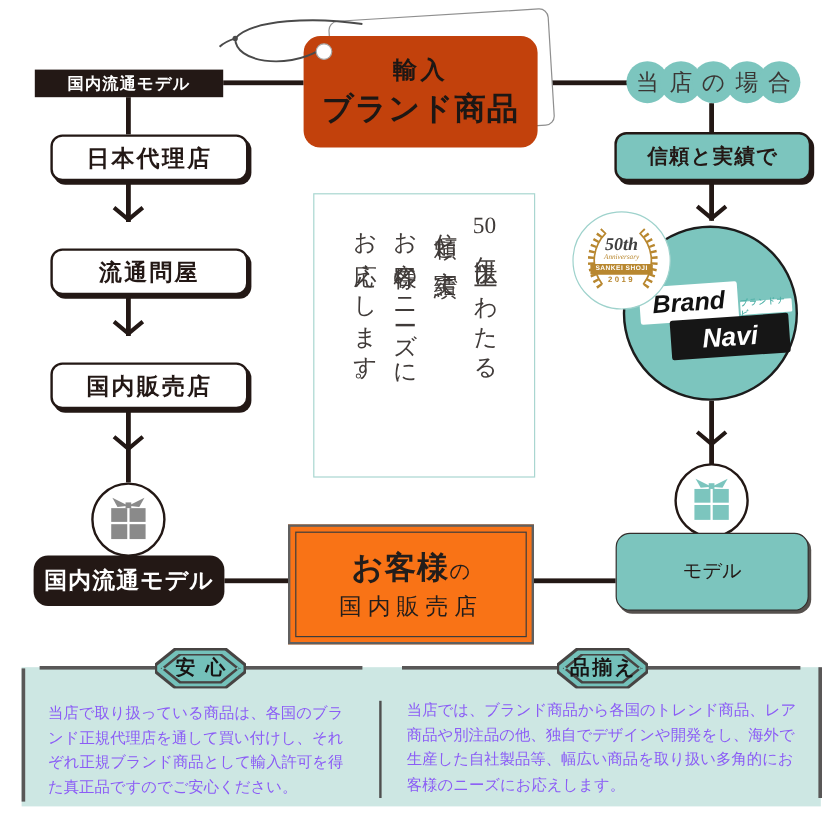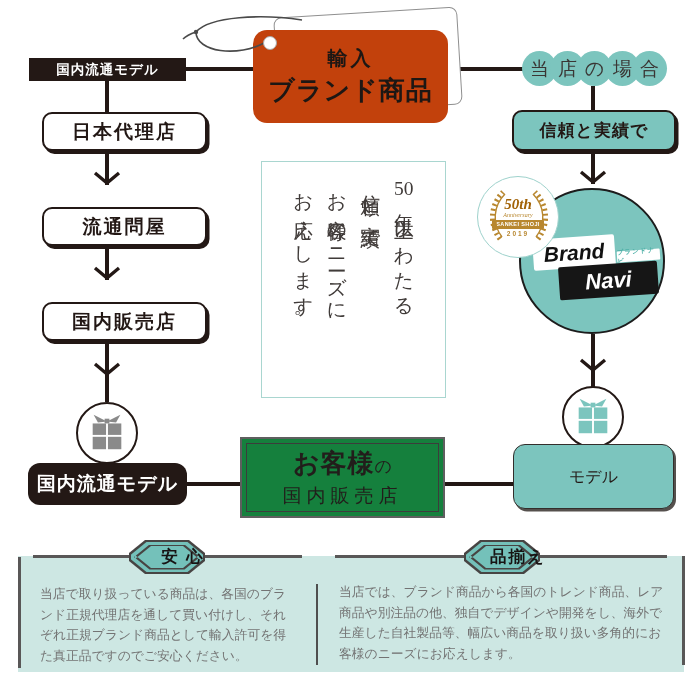--- a/index.html
+++ b/index.html
@@ -43,21 +43,21 @@
     font-family:"Liberation Serif","DejaVu Serif",serif;font-weight:700;font-size:17px;
     letter-spacing:1px;color:#231815;z-index:2;}
 
   
   .brandcircle{position:absolute;left:519px;top:188px;width:146px;height:146px;border-radius:50%;
     background:#7cc5be;border:2.5px solid #1c1c1c;box-sizing:border-box;z-index:2;}
   .badge50{position:absolute;left:477px;top:176px;width:82px;height:82px;border-radius:50%;
     background:#fff;border:1.5px solid #9ed2cc;box-sizing:border-box;z-index:4;
     flex-direction:column;}
   .badge50 .num{font-family:"Liberation Serif","DejaVu Serif",serif;font-weight:700;
-    font-style:italic;font-size:15px;color:#a16207;line-height:1;}
+    font-style:italic;font-size:15px;color:#404040;line-height:1;}
   .badge50 .ann{font-family:"Liberation Serif","DejaVu Serif",serif;font-style:italic;
     font-size:6px;color:#b8872f;line-height:1.3;}
   .badge50 .ribbon{background:#b8872f;color:#fff;font-size:5.5px;font-weight:700;
     letter-spacing:.4px;padding:1.5px 4px;border-radius:1px;line-height:1;margin-top:1px;}
   .badge50 .year{font-size:6.5px;font-weight:700;color:#b8872f;letter-spacing:2px;margin-top:2px;line-height:1;}
   .laurel{position:absolute;left:0;top:0;}
   .laurel .arc{fill:none;stroke:#b8872f;stroke-width:1.4;}
   .laurel .leaves{fill:none;stroke:#b8872f;stroke-width:5;stroke-dasharray:2 3;}
   .brandwhite{position:absolute;left:533px;top:237px;width:82px;height:31px;background:#fff;
     transform:rotate(-4deg);z-index:3;font-weight:800;font-style:italic;font-size:21px;
@@ -85,40 +85,40 @@
   
   .vmsg{position:absolute;left:261px;top:161px;width:185px;height:237px;background:#fff;
     border:1px solid #a9d6d0;box-sizing:border-box;z-index:2;display:flex;justify-content:center;
     padding-top:17px;}
   .vtext{writing-mode:vertical-rl;font-family:"Liberation Serif","DejaVu Serif",serif;
     font-size:19.5px;letter-spacing:3px;color:#403b39;}
   .vcol{display:block;margin:0 6.5px;}
   .tcy{text-combine-upright:all;-webkit-text-combine:horizontal;}
 
   
-  .destbox{position:absolute;left:240px;top:437px;width:205px;height:81px;background:#15803d;
+  .destbox{position:absolute;left:240px;top:437px;width:205px;height:100px;background:#f97316;
     border:2px solid #5f5f5f;box-sizing:border-box;z-index:2;}
   .destinner{position:absolute;left:4px;top:4px;right:4px;bottom:4px;border:1px solid #3c3c3c;}
   .destcontent{position:relative;text-align:center;width:100%;color:#221d1b;}
   .dest-strong{font-weight:800;font-size:26px;letter-spacing:1px;}
   .dest-part{font-family:"Liberation Serif","DejaVu Serif",serif;font-size:17px;}
   .dest-l2{font-family:"Liberation Serif","DejaVu Serif",serif;font-size:19px;letter-spacing:5px;margin-top:2px;}
 
   
   .panel{position:absolute;left:18px;top:556px;width:666px;height:116px;background:#cde7e3;z-index:0;}
   .grayline{position:absolute;background:#595757;z-index:1;}
   .fbadge{position:absolute;top:540px;width:76px;height:34px;z-index:5;}
   .fb-l{position:absolute;clip-path:polygon(16px 0,calc(100% - 16px) 0,100% 13px,100% calc(100% - 13px),calc(100% - 16px) 100%,16px 100%,0 calc(100% - 13px),0 13px);}
   .fb1{left:0;top:0;right:0;bottom:0;background:#474443;}
   .fb2{left:1.8px;top:1.8px;right:1.8px;bottom:1.8px;background:#74c1ba;}
   .fb3{left:4.5px;top:4.5px;right:4.5px;bottom:4.5px;background:#474443;}
   .fb4{left:6px;top:6px;right:6px;bottom:6px;background:#74c1ba;}
-  .fblabel{position:absolute;left:16px;top:0;width:100%;height:100%;display:flex;align-items:center;
+  .fblabel{position:absolute;left:1px;top:0;width:100%;height:100%;display:flex;align-items:center;
     justify-content:center;font-weight:800;font-size:16.5px;letter-spacing:2px;color:#171313;}
-  .ftext{position:absolute;font-size:12.8px;line-height:1.62;color:#737373;z-index:2;}
+  .ftext{position:absolute;font-size:12.8px;line-height:1.62;color:#8b5cf6;z-index:2;}
 </style>
 </head>
 <body>
 
 <div class="stage">
 
   <div class="hline" style="left:186px;top:67px;width:67px;"></div>
   <div class="hline" style="left:448px;top:67px;width:78px;"></div>
   <div class="vline" style="left:105px;top:81px;height:31px;"></div>
   <div class="vline" style="left:105px;top:147px;height:38px;"></div>

